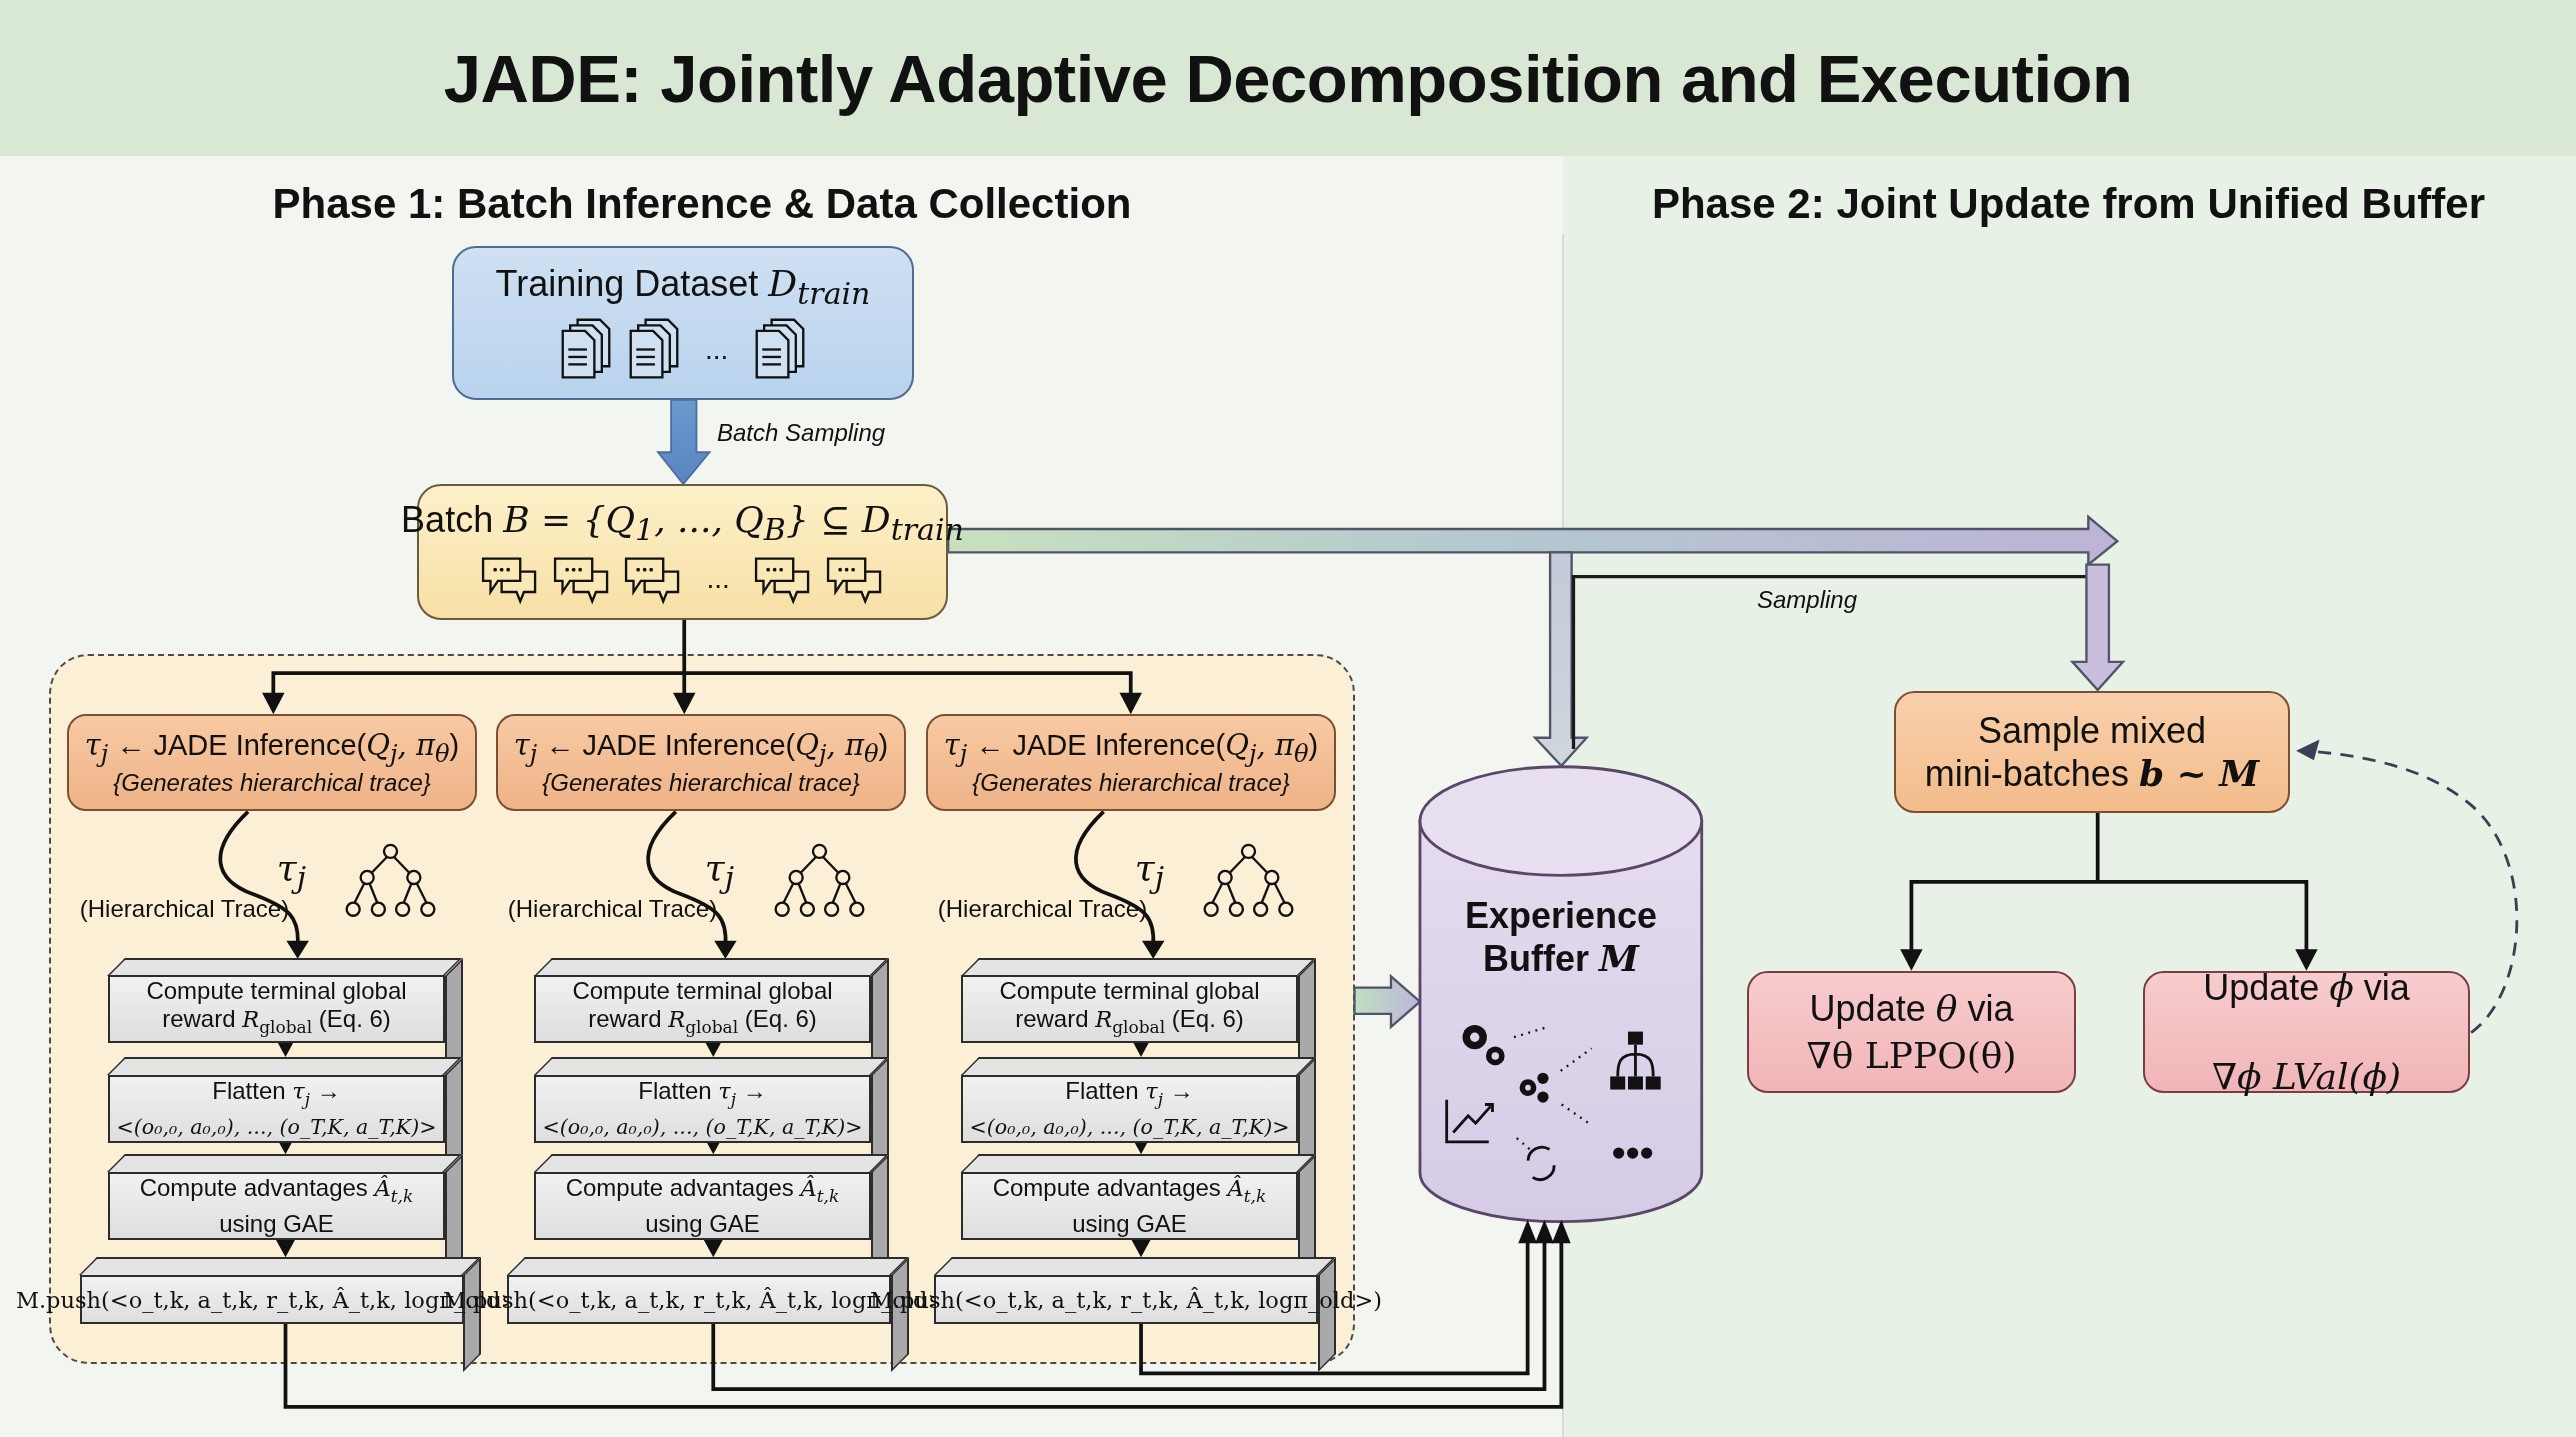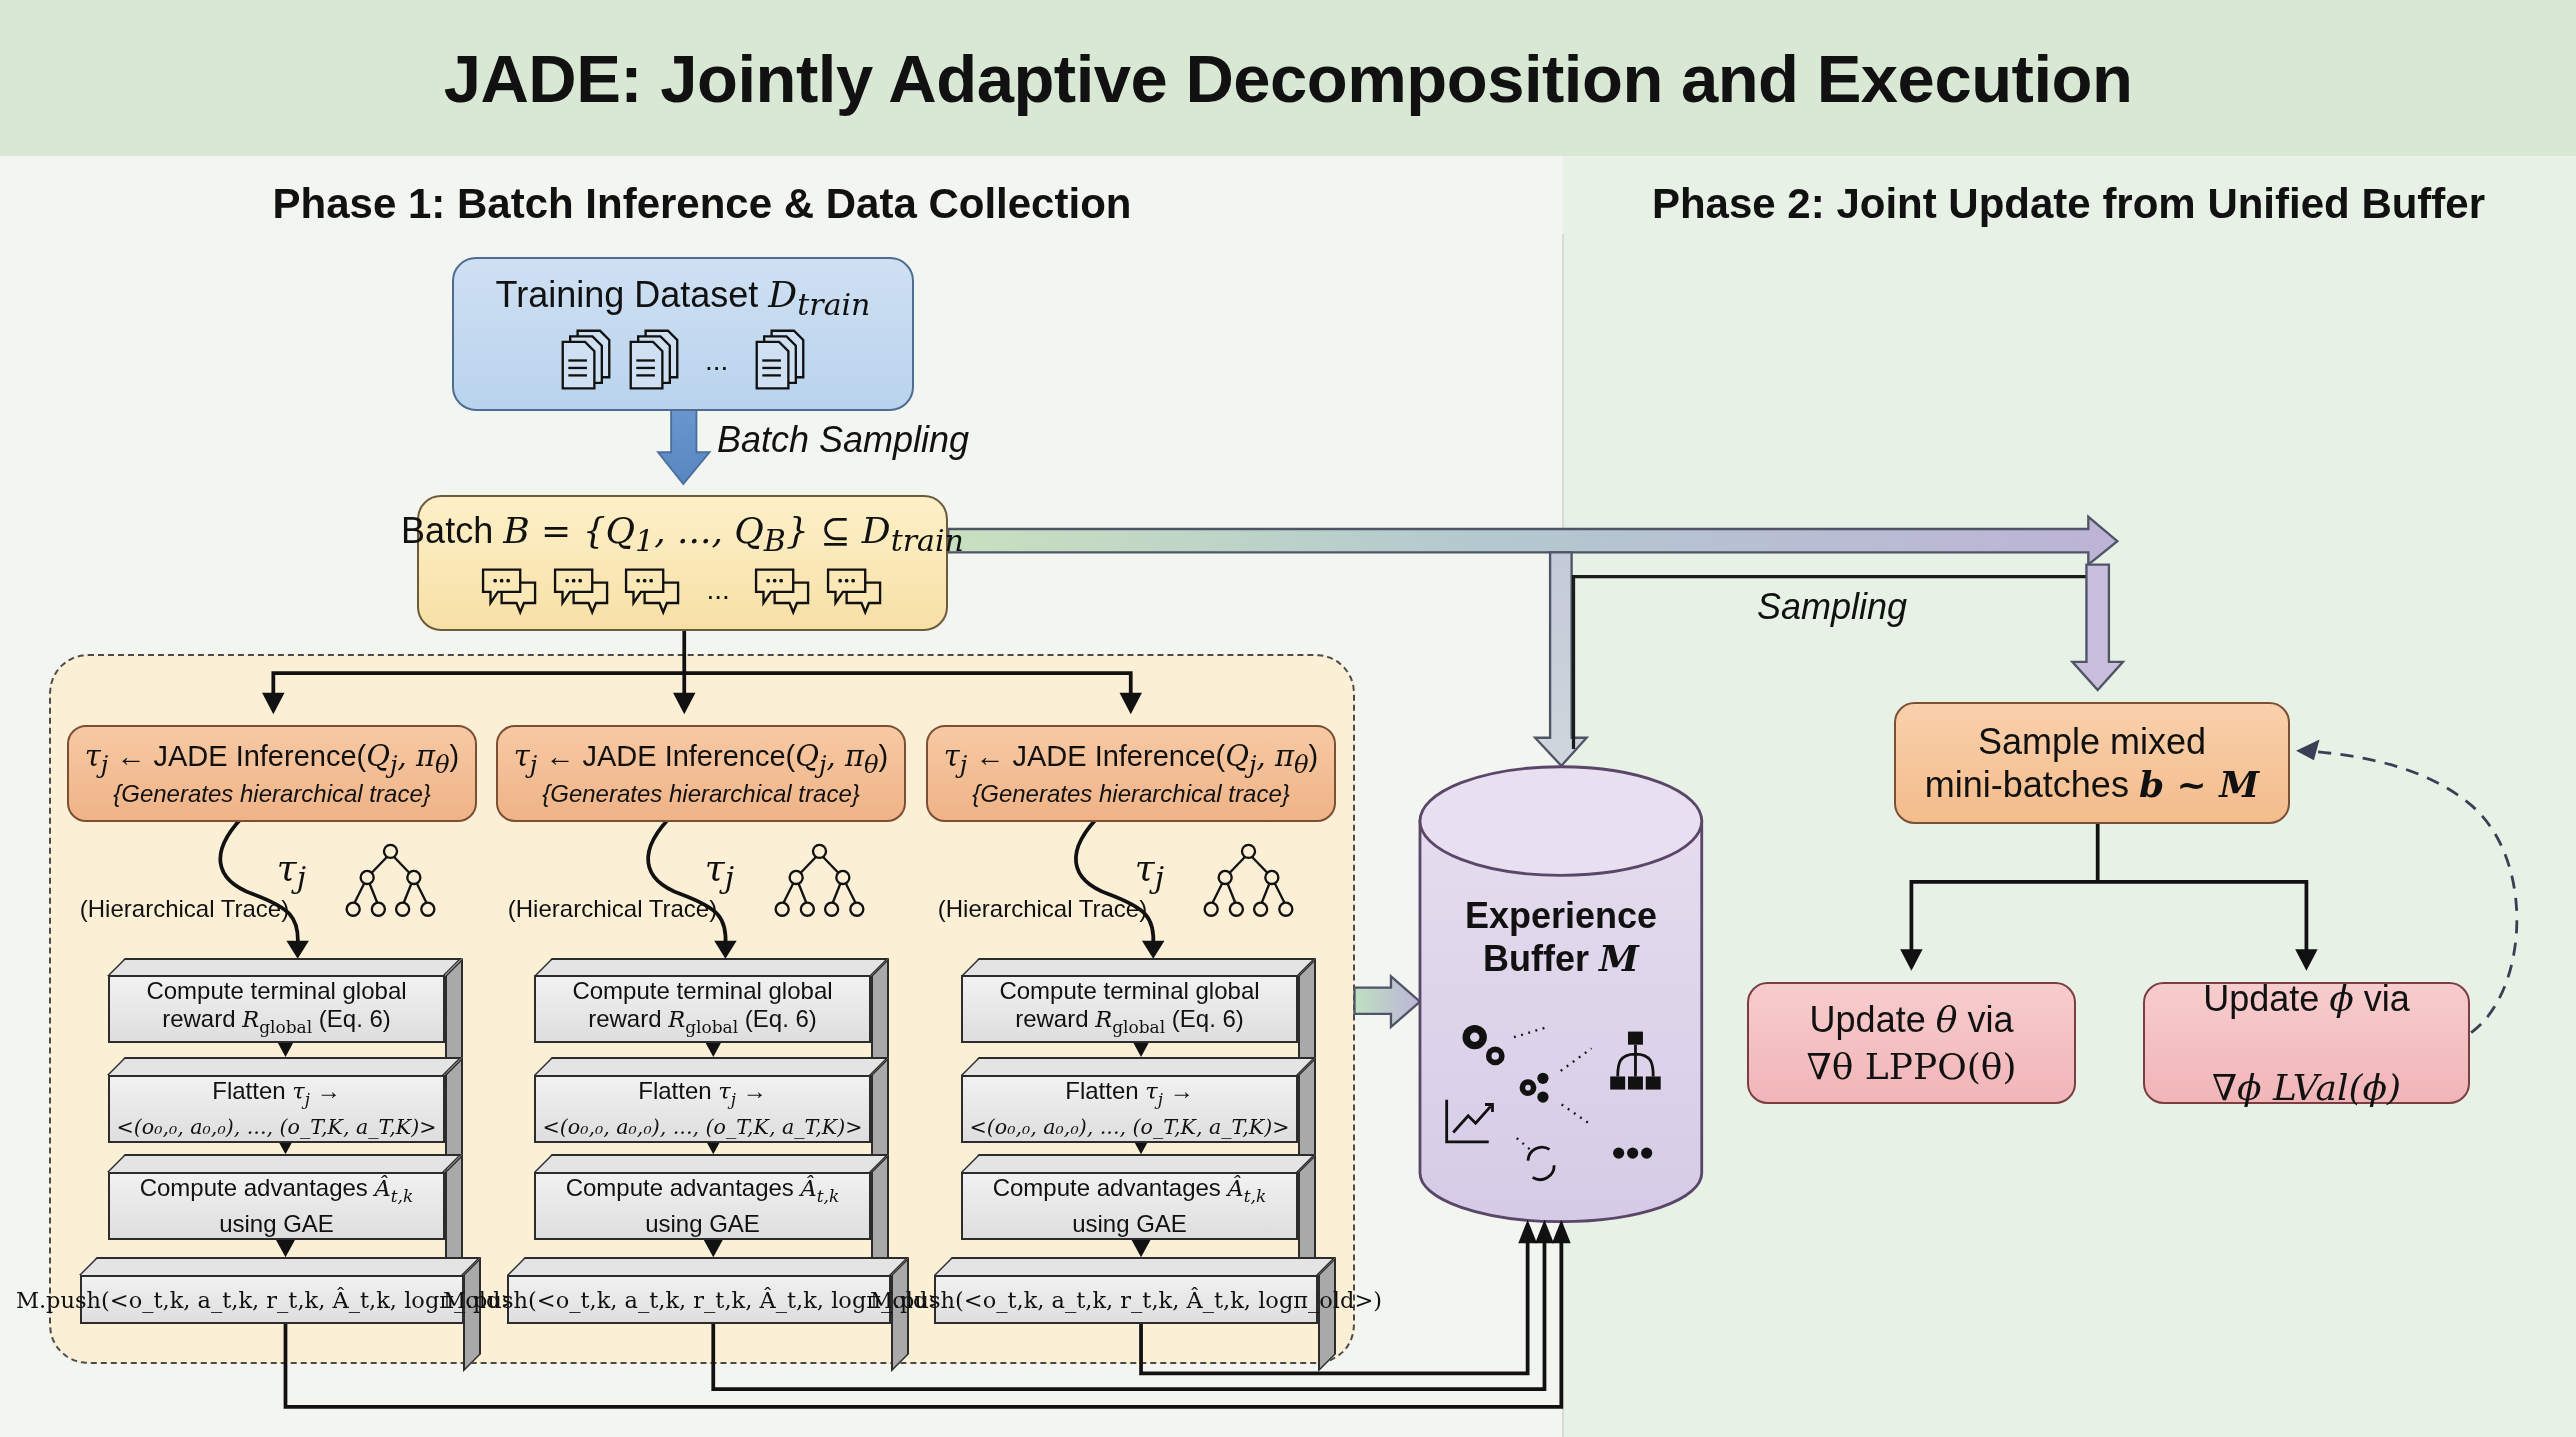--- a/index.html
+++ b/index.html
@@ -10,21 +10,21 @@
   #title { left:0; top:0; width:2576px; height:156px; display:flex; align-items:center; justify-content:center;
            font-weight:bold; font-size:67px; letter-spacing:-0.5px; }
   #phase1-bg { left:0; top:156px; width:1563px; height:1281px; background:#f3f5f0; }
   #phase2-bg { left:1563px; top:156px; width:1013px; height:1281px; background:#e7f1e5; }
   #phase-divider { left:1562px; top:234px; width:1.9px; height:1204px; background:#d7dcd3; }
   .phase-title { font-weight:bold; font-size:42px; top:178px; height:52px; line-height:52px; text-align:center; }
   #phase1-title { left:234px; width:936px; }
   #phase2-title { left:1610px; width:917px; }
 
   .rbox { border:2.3px solid #3d3a36; border-radius:24px; box-sizing:border-box;
-          display:flex; flex-direction:column; align-items:center; justify-content:center; text-align:center;margin-top:11px; }
+          display:flex; flex-direction:column; align-items:center; justify-content:center; text-align:center; }
   #train-box { left:452px; top:246px; width:462px; height:154px; background:linear-gradient(#cfe0f2,#b9d3ee); border-color:#4f6c93; }
   #batch-box { left:417px; top:484px; width:531px; height:136px; background:linear-gradient(#fdf0c8,#f7e0a6); border-color:#6a5c3b; }
   .math { font-family:"DejaVu Serif", serif; font-style:italic; }
   .box-title { font-size:36px; white-space:nowrap; }
   .icons-row { display:flex; align-items:center; gap:9.4px; margin-top:5.6px; }
   .ellipsis { font-size:28px; padding:0 13px; }
 
   #dashed-container { left:49px; top:654px; width:1306px; height:710px; border:2.8px dashed #4a4a4a; border-radius:39px;
                       box-sizing:border-box; background:#fbf0d6; }
   .inf-box { top:714px; height:97px; width:410px; background:linear-gradient(#f7c9a3,#efb387); border-color:#7a4f33;
@@ -41,21 +41,21 @@
 
   #cylinder-label { left:1420px; top:894px; width:282px; text-align:center; font-weight:bold; font-size:36px; line-height:43px; }
 
   #sample-box { left:1894px; top:691px; width:396px; height:122px; background:linear-gradient(#f9d0ac,#f3bc8b); border-color:#7a5035; border-radius:20.6px; }
   .sample-text { font-size:36px; line-height:43px; white-space:nowrap; }
   .upd-box { top:971px; height:122px; background:linear-gradient(#f7cccd,#f1b5b8); border-color:#7a3d42; border-radius:20.6px; }
   #update-theta { left:1747px; width:329px; }
   #update-phi { left:2143px; width:327px;gap:42px; }
   .upd-text { font-size:36px; line-height:47px; white-space:nowrap; }
 
-  .edge-label { font-style:italic; font-size:36px; white-space:nowrap; }
+  .edge-label { font-style:italic; font-size:24px; white-space:nowrap; }
   svg#wires { position:absolute; left:0; top:0; }
 </style>
 </head>
 <body>
 
 <div id="title-bar" class="abs"></div>
 <div id="title" class="abs">JADE: Jointly Adaptive Decomposition and Execution</div>
 <div id="phase1-bg" class="abs"></div>
 <div id="phase2-bg" class="abs"></div>
 <div id="phase-divider" class="abs"></div>

